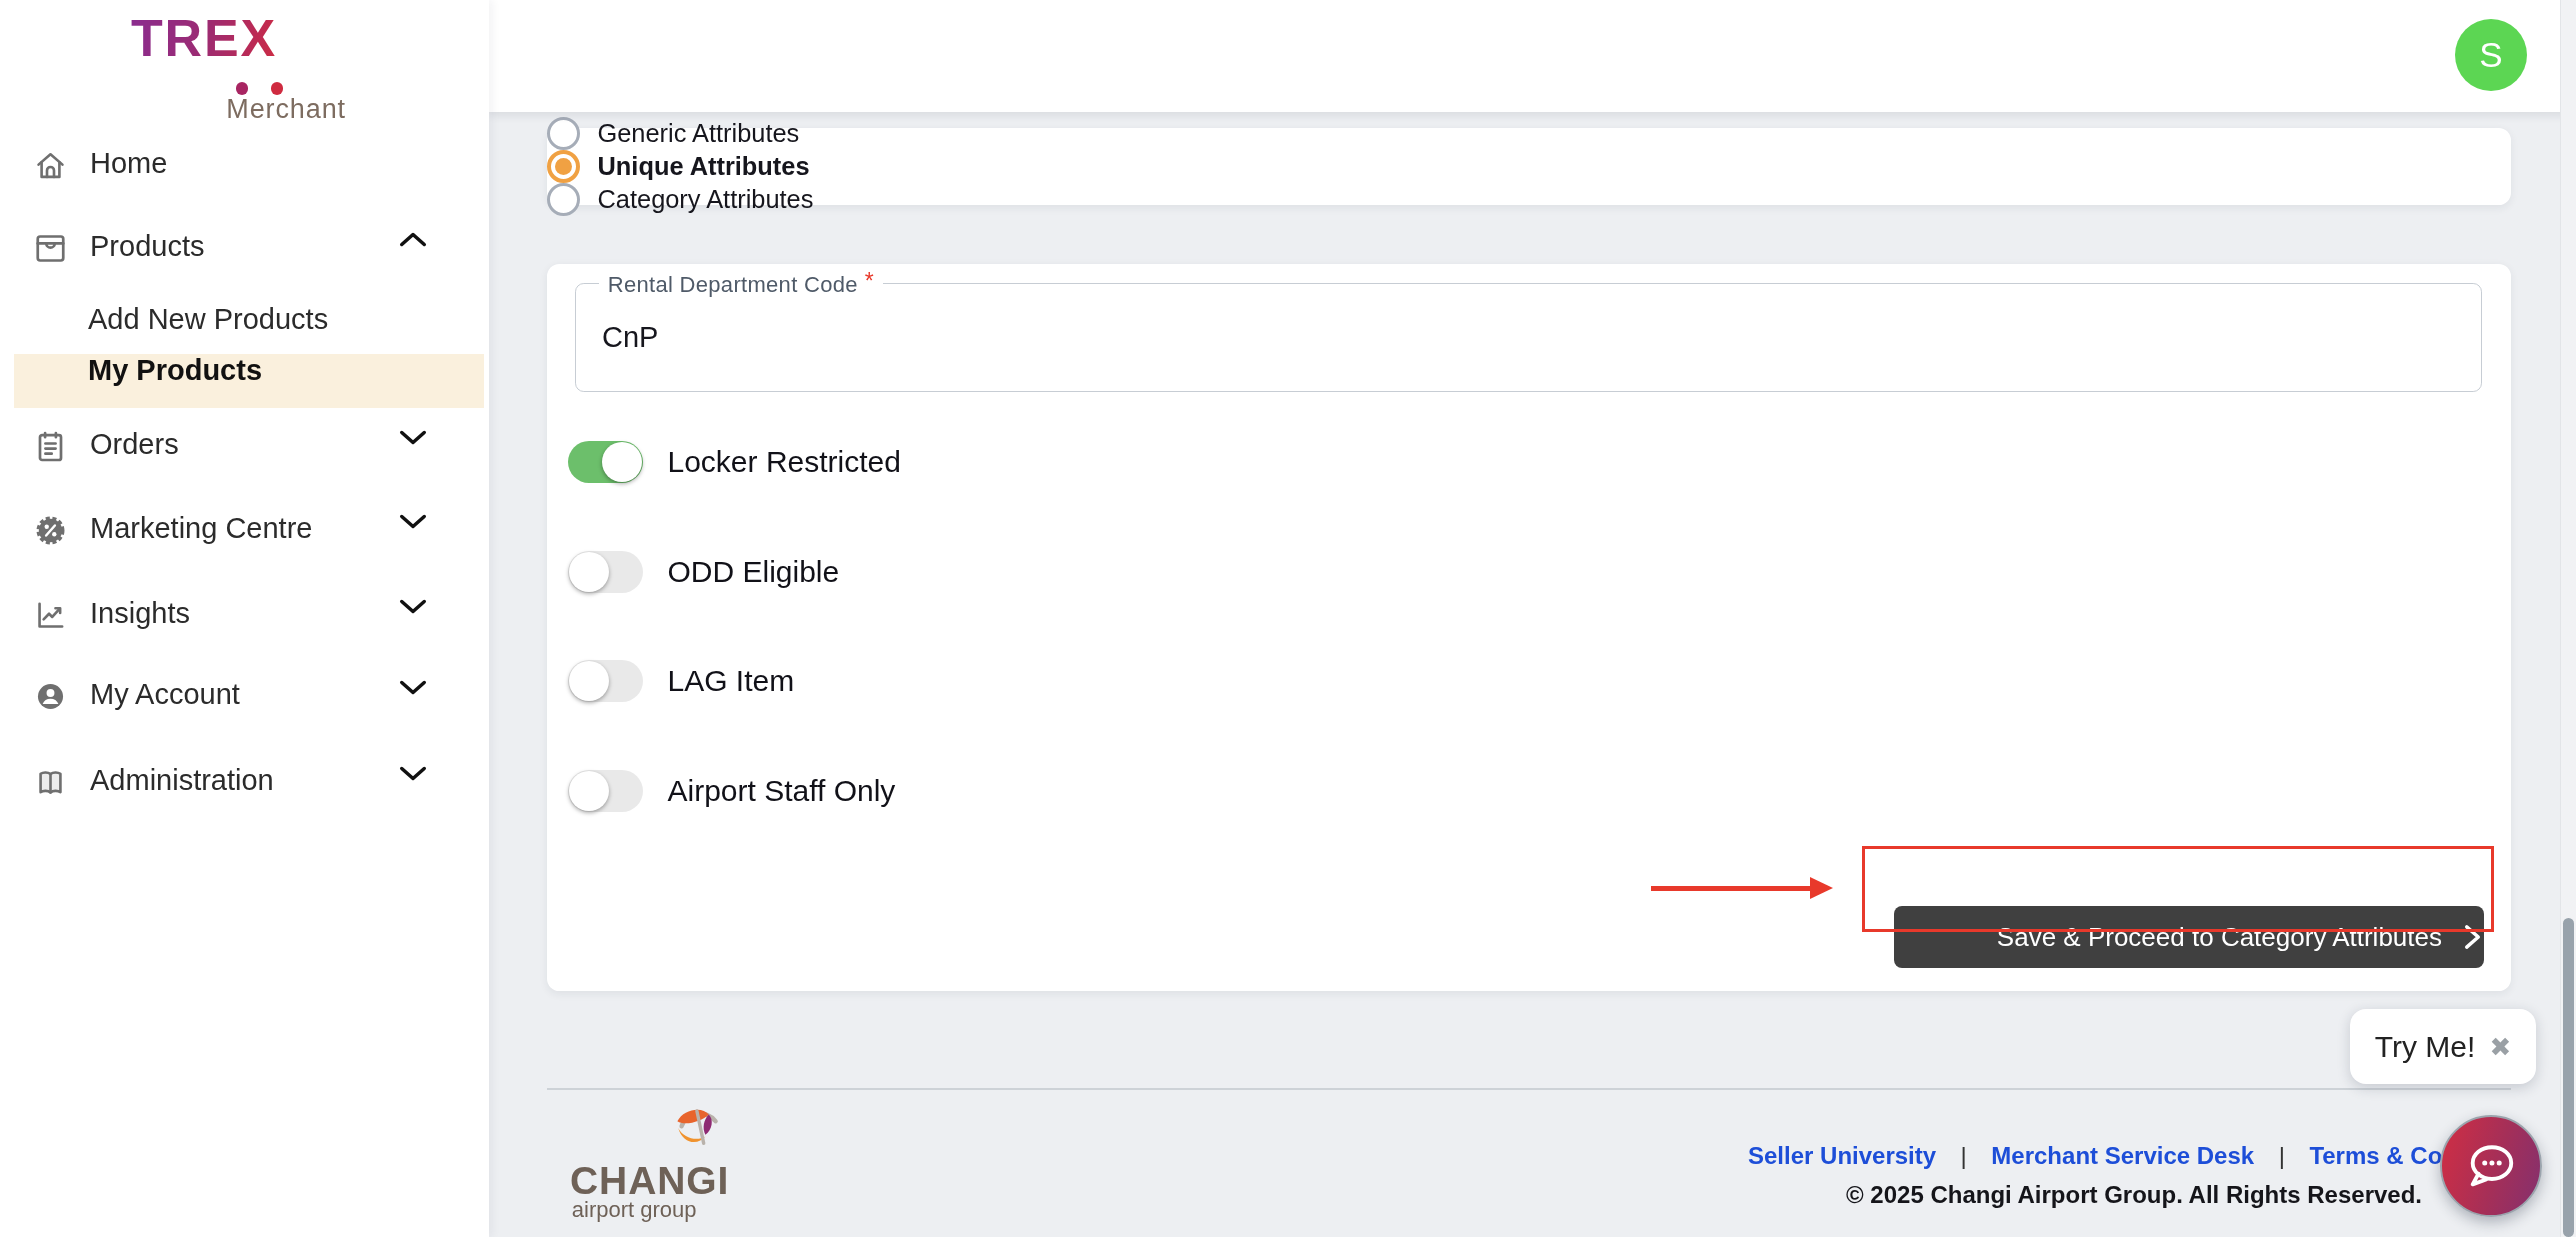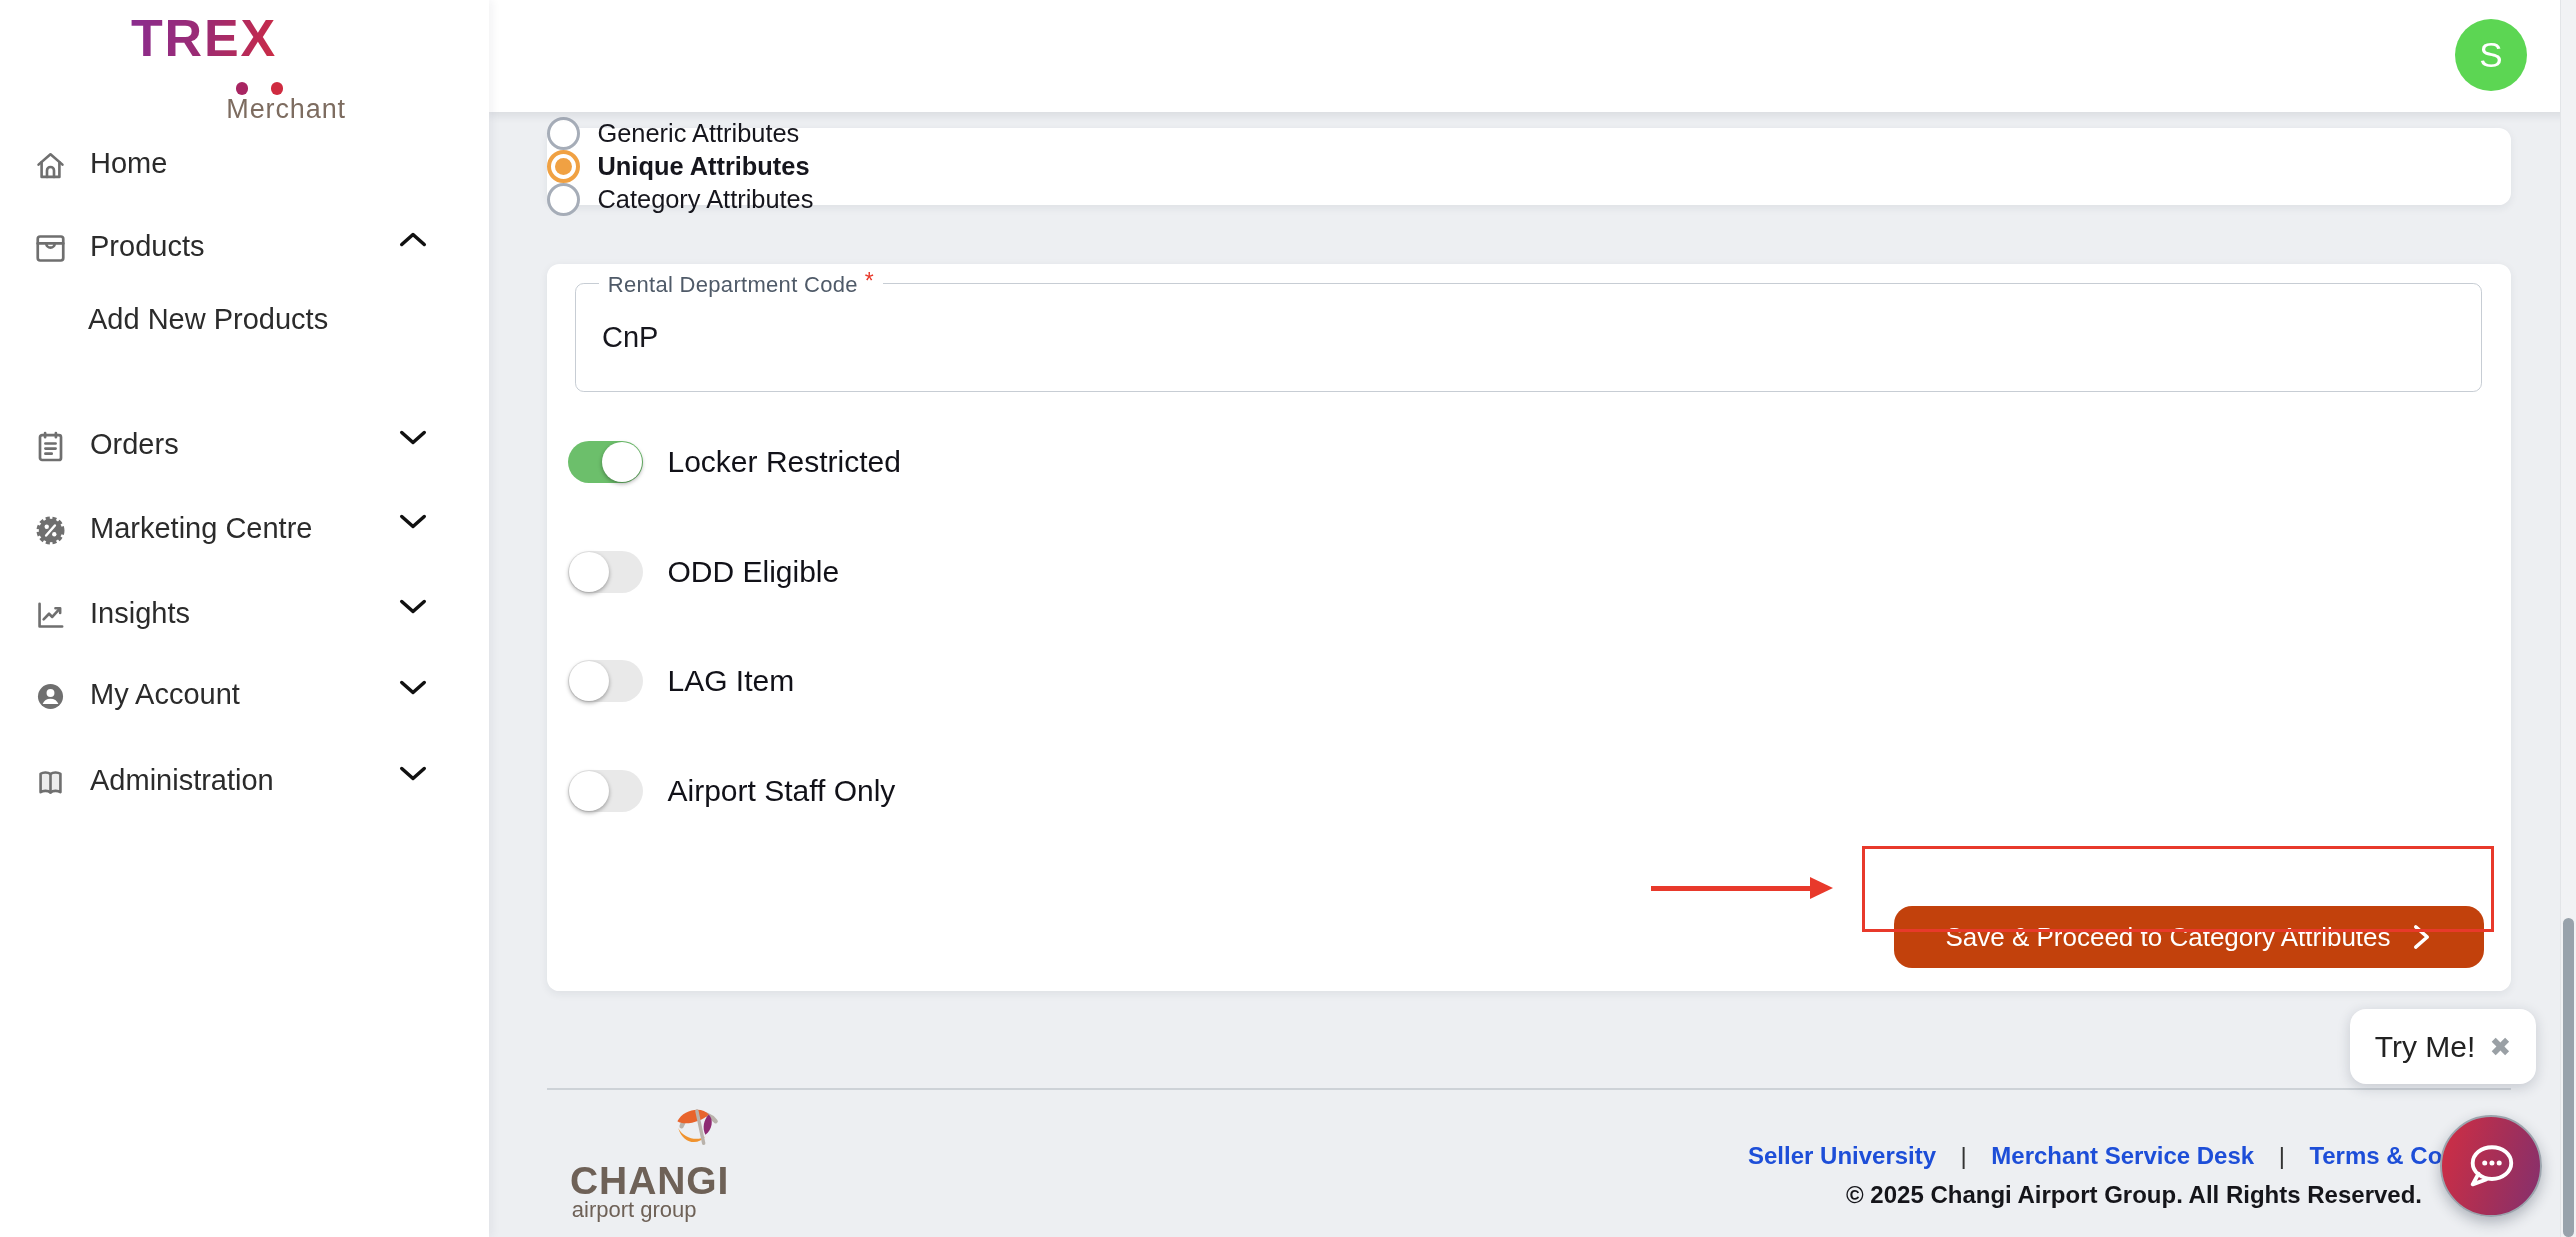--- a/index.html
+++ b/index.html
@@ -66,23 +66,23 @@
   .toggle-row { position:absolute; left:21px; display:flex; align-items:center; gap:24.5px; }
   .switch { position:relative; width:75px; height:42px; border-radius:21px; background:#e9e9e9; cursor:pointer;
             transition:background .2s; flex:0 0 auto; }
   .knob { position:absolute; left:0.9px; top:0.9px; width:40px; height:40px; border-radius:50%; background:#fff;
           box-shadow:0 1.8px 4.4px rgba(0,0,0,.35); }
   .switch.on { background:#6cbf6b; }
   .switch.on .knob { left:34px; }
   .toggle-lbl { font-size:30px; color:#111118; }
 
   
-  .save-btn { position:absolute; left:1347px; top:642px; width:590px; height:62px; background:#c2410c;
-              border:none; border-radius:18px; color:#fff; font-family:"Liberation Sans", sans-serif;
-              font-size:26px; display:flex; align-items:center; justify-content:center; gap:19px; cursor:pointer; }
+  .save-btn { position:absolute; left:1347px; top:642px; width:590px; height:62px; background:#404040;
+              border:none; border-radius:8px; color:#fff; font-family:"Liberation Sans", sans-serif;
+              font-size:26px; display:flex; align-items:center; justify-content:flex-end; gap:19px; cursor:pointer; }
 
   
   .anno-box { position:absolute; left:1862px; top:846px; width:632px; height:86px; border:3.5px solid #e8392b;
               z-index:20; pointer-events:none; }
   .anno-line { position:absolute; left:1651px; top:886px; width:159px; height:5.3px; background:#e8392b; z-index:20; }
   .anno-head { position:absolute; left:1810px; top:877px; width:0; height:0; border-left:23px solid #e8392b;
                border-top:11.4px solid transparent; border-bottom:11.4px solid transparent; z-index:20; }
 
   
   .footer-divider { position:absolute; left:547px; top:1088px; width:1964px; height:1.8px; background:#cdd2d7; }
@@ -155,20 +155,23 @@
       <span class="chev up">
         <svg viewBox="0 0 24 14" fill="none" stroke="#111" stroke-width="2.8" stroke-linecap="round" stroke-linejoin="round">
             <polyline points="3,3 12,11 21,3"></polyline>
           </svg></span>
     </div>
 
     <div class="nav-item child" style="top:303px">
       <span class="lbl">Add New Products</span>
     </div>
 
+    <div class="nav-item child active" style="top:354px">
+      <span class="lbl">My Products</span>
+    </div>
 
     <div class="nav-item" style="top:428px">
       <span class="ico">
         <svg width="33" height="37" viewBox="0 0 22 24" fill="none" stroke="#6f6f6f" stroke-width="1.8" stroke-linecap="round" stroke-linejoin="round">
           <rect x="4" y="4.4" width="14" height="16.6" rx="1.4"></rect>
           <path d="M7.4 3 v2.8 M14.6 3 v2.8"></path>
           <path d="M7.6 10 h6.8 M7.6 13.4 h6.8 M7.6 16.8 h4.2"></path>
         </svg>
         </span>
       <span class="lbl">Orders</span>

